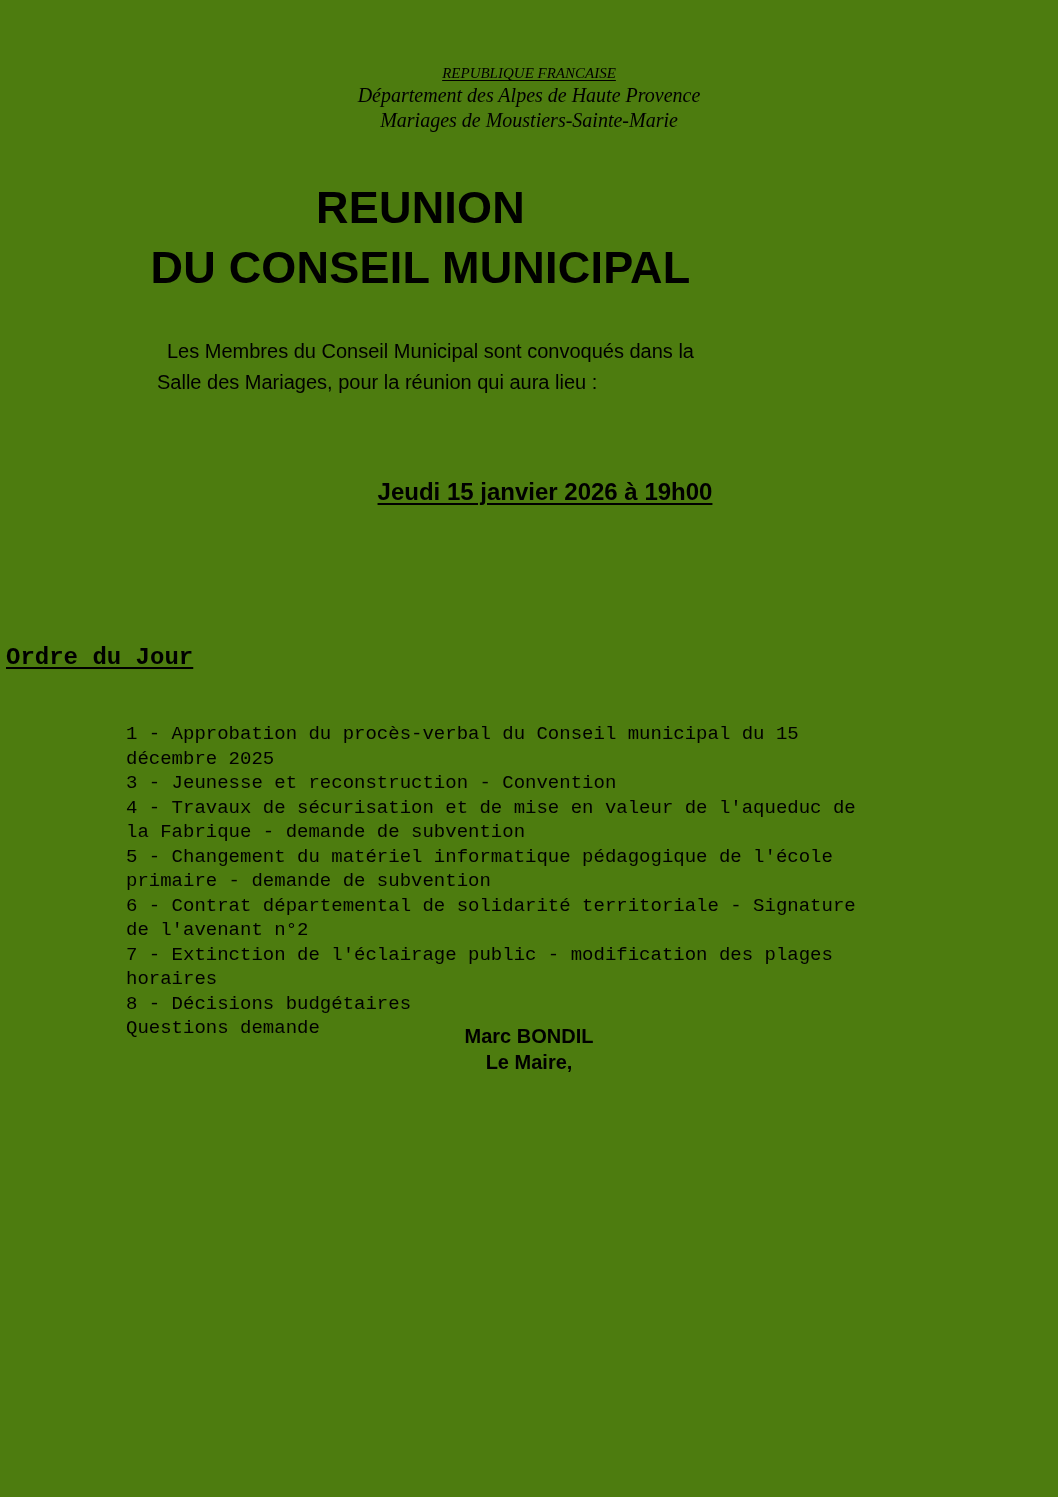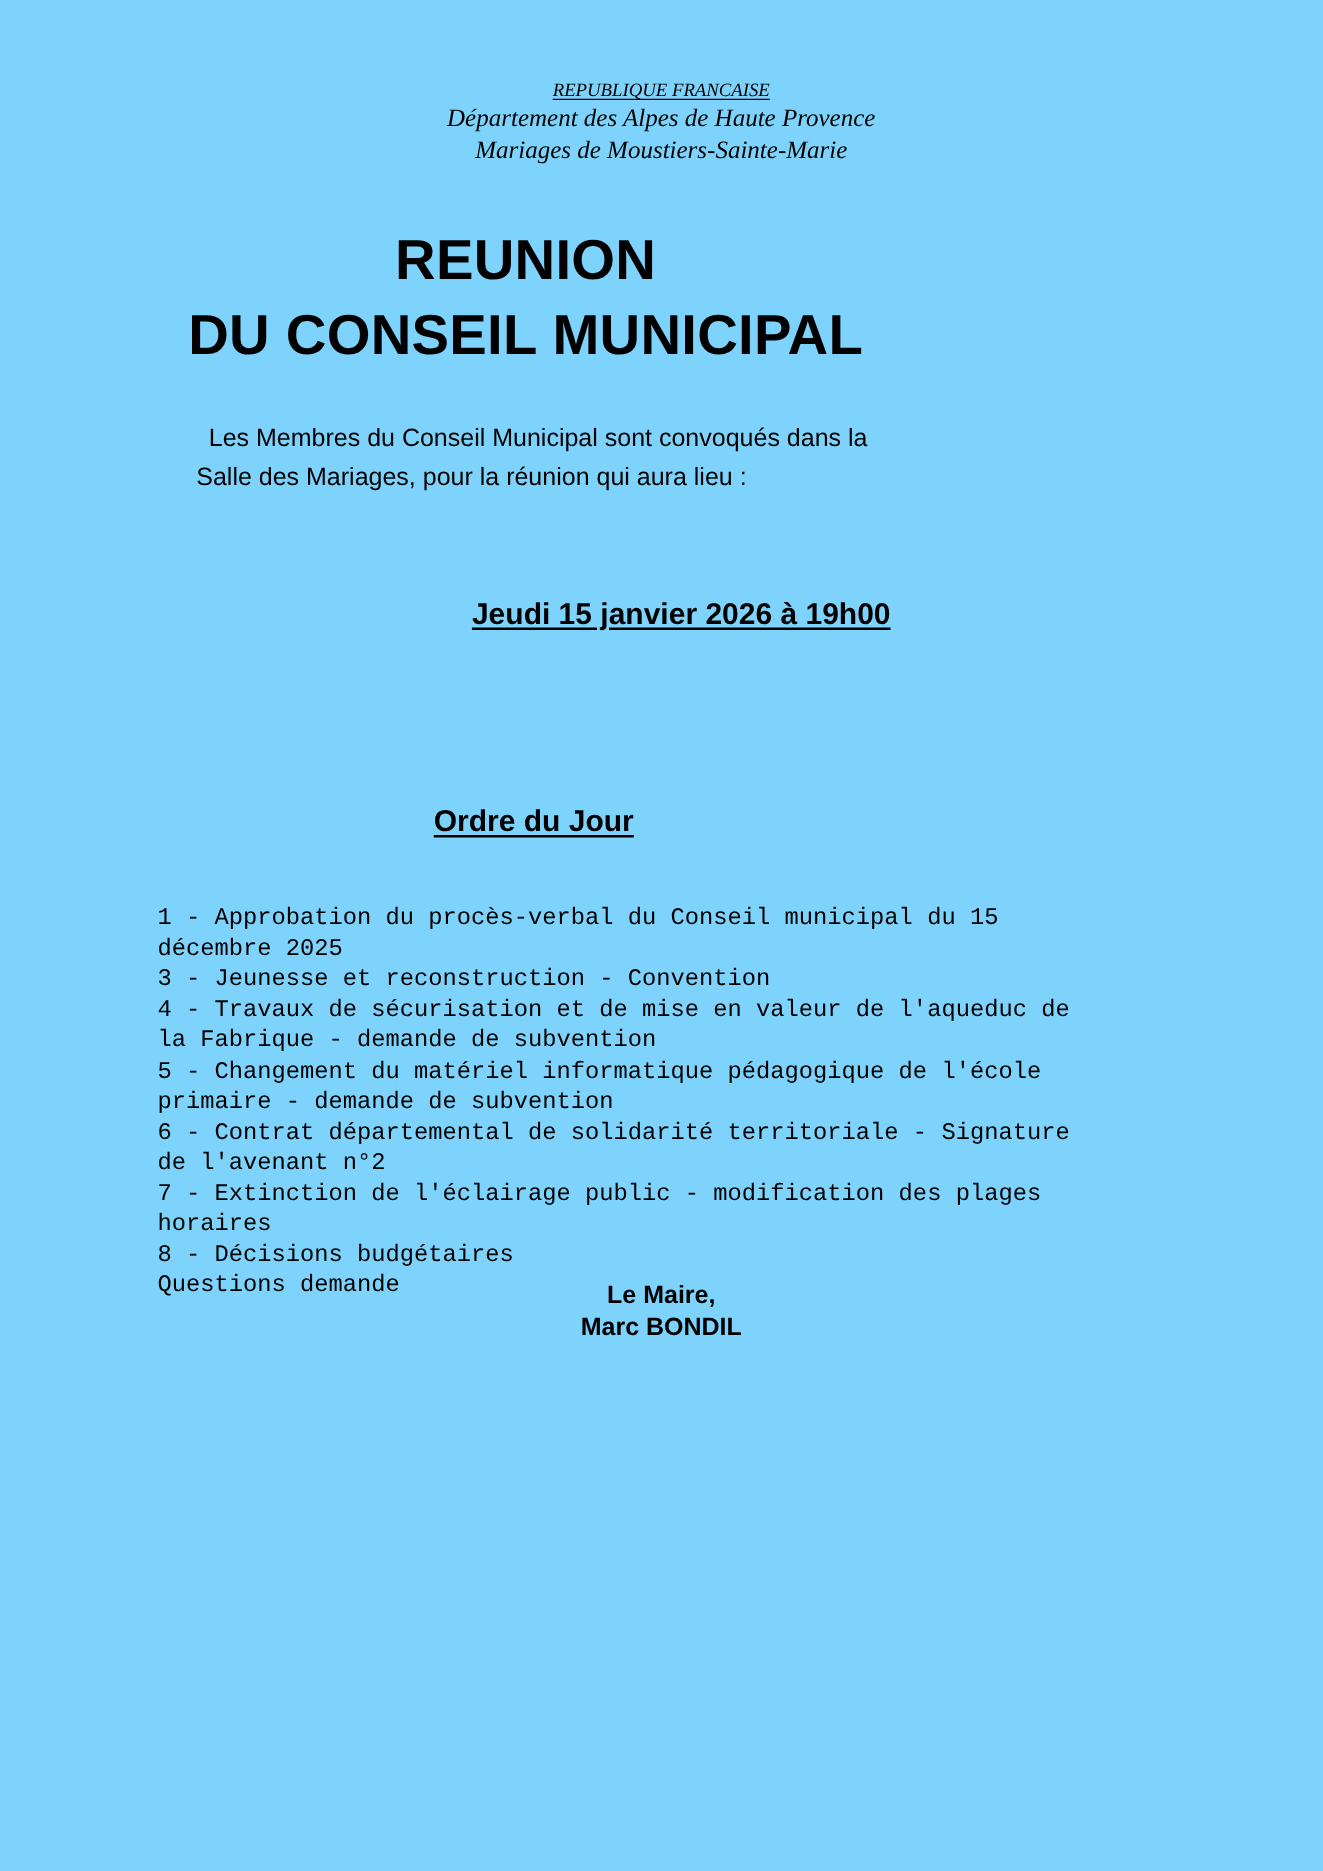--- a/index.html
+++ b/index.html
@@ -12,21 +12,21 @@
       height: 1497px;
       position: relative;
       overflow: hidden;
       color: #000000;
     }
     .page {
       position: absolute;
       left: 0; top: 0;
       width: 1058px;
       height: 1497px;
-      background: #7dd3fc;
+      background: #4d7c0f;
     }
     .header {
       position: absolute;
       left: 0; width: 1058px;
       top: 63px;
       text-align: center;
       font-family: "Liberation Serif", "DejaVu Serif", serif;
       font-style: italic;
       color: #000;
     }
@@ -72,22 +72,22 @@
       font-size: 24px;
       line-height: 30px;
       text-decoration: underline;
       text-underline-offset: 3px;
       text-decoration-thickness: 2px;
     }
     .agenda-title {
       position: absolute;
       left: 0; width: 848px;
       top: 643px;
-      text-align: center;
-      font-family: Liberation Sans, sans-serif;
+      text-align: left;
+      font-family: Liberation Mono, monospace;
       font-weight: bold;
       font-size: 24px;
       line-height: 30px;
     }
     .agenda-title span {
       text-decoration: underline;
       text-underline-offset: 3px;
       text-decoration-thickness: 2px;
       padding-left: 6px;
     }
@@ -147,17 +147,17 @@
     <li>3 - Jeunesse et reconstruction - Convention</li>
     <li>4 - Travaux de sécurisation et de mise en valeur de l'aqueduc de la Fabrique - demande de subvention</li>
     <li>5 - Changement du matériel informatique pédagogique de l'école primaire - demande de subvention</li>
     <li>6 - Contrat départemental de solidarité territoriale - Signature de l'avenant n°2</li>
     <li>7 - Extinction de l'éclairage public - modification des plages horaires</li>
     <li>8 - Décisions budgétaires</li>
     <li>Questions demande</li>
   </ul>
 
   <div class="signature">
+    <div>Marc BONDIL</div>
     <div>Le Maire,</div>
-    <div>Marc BONDIL</div>
   </div>
 
 </div>
 
 </body></html>

